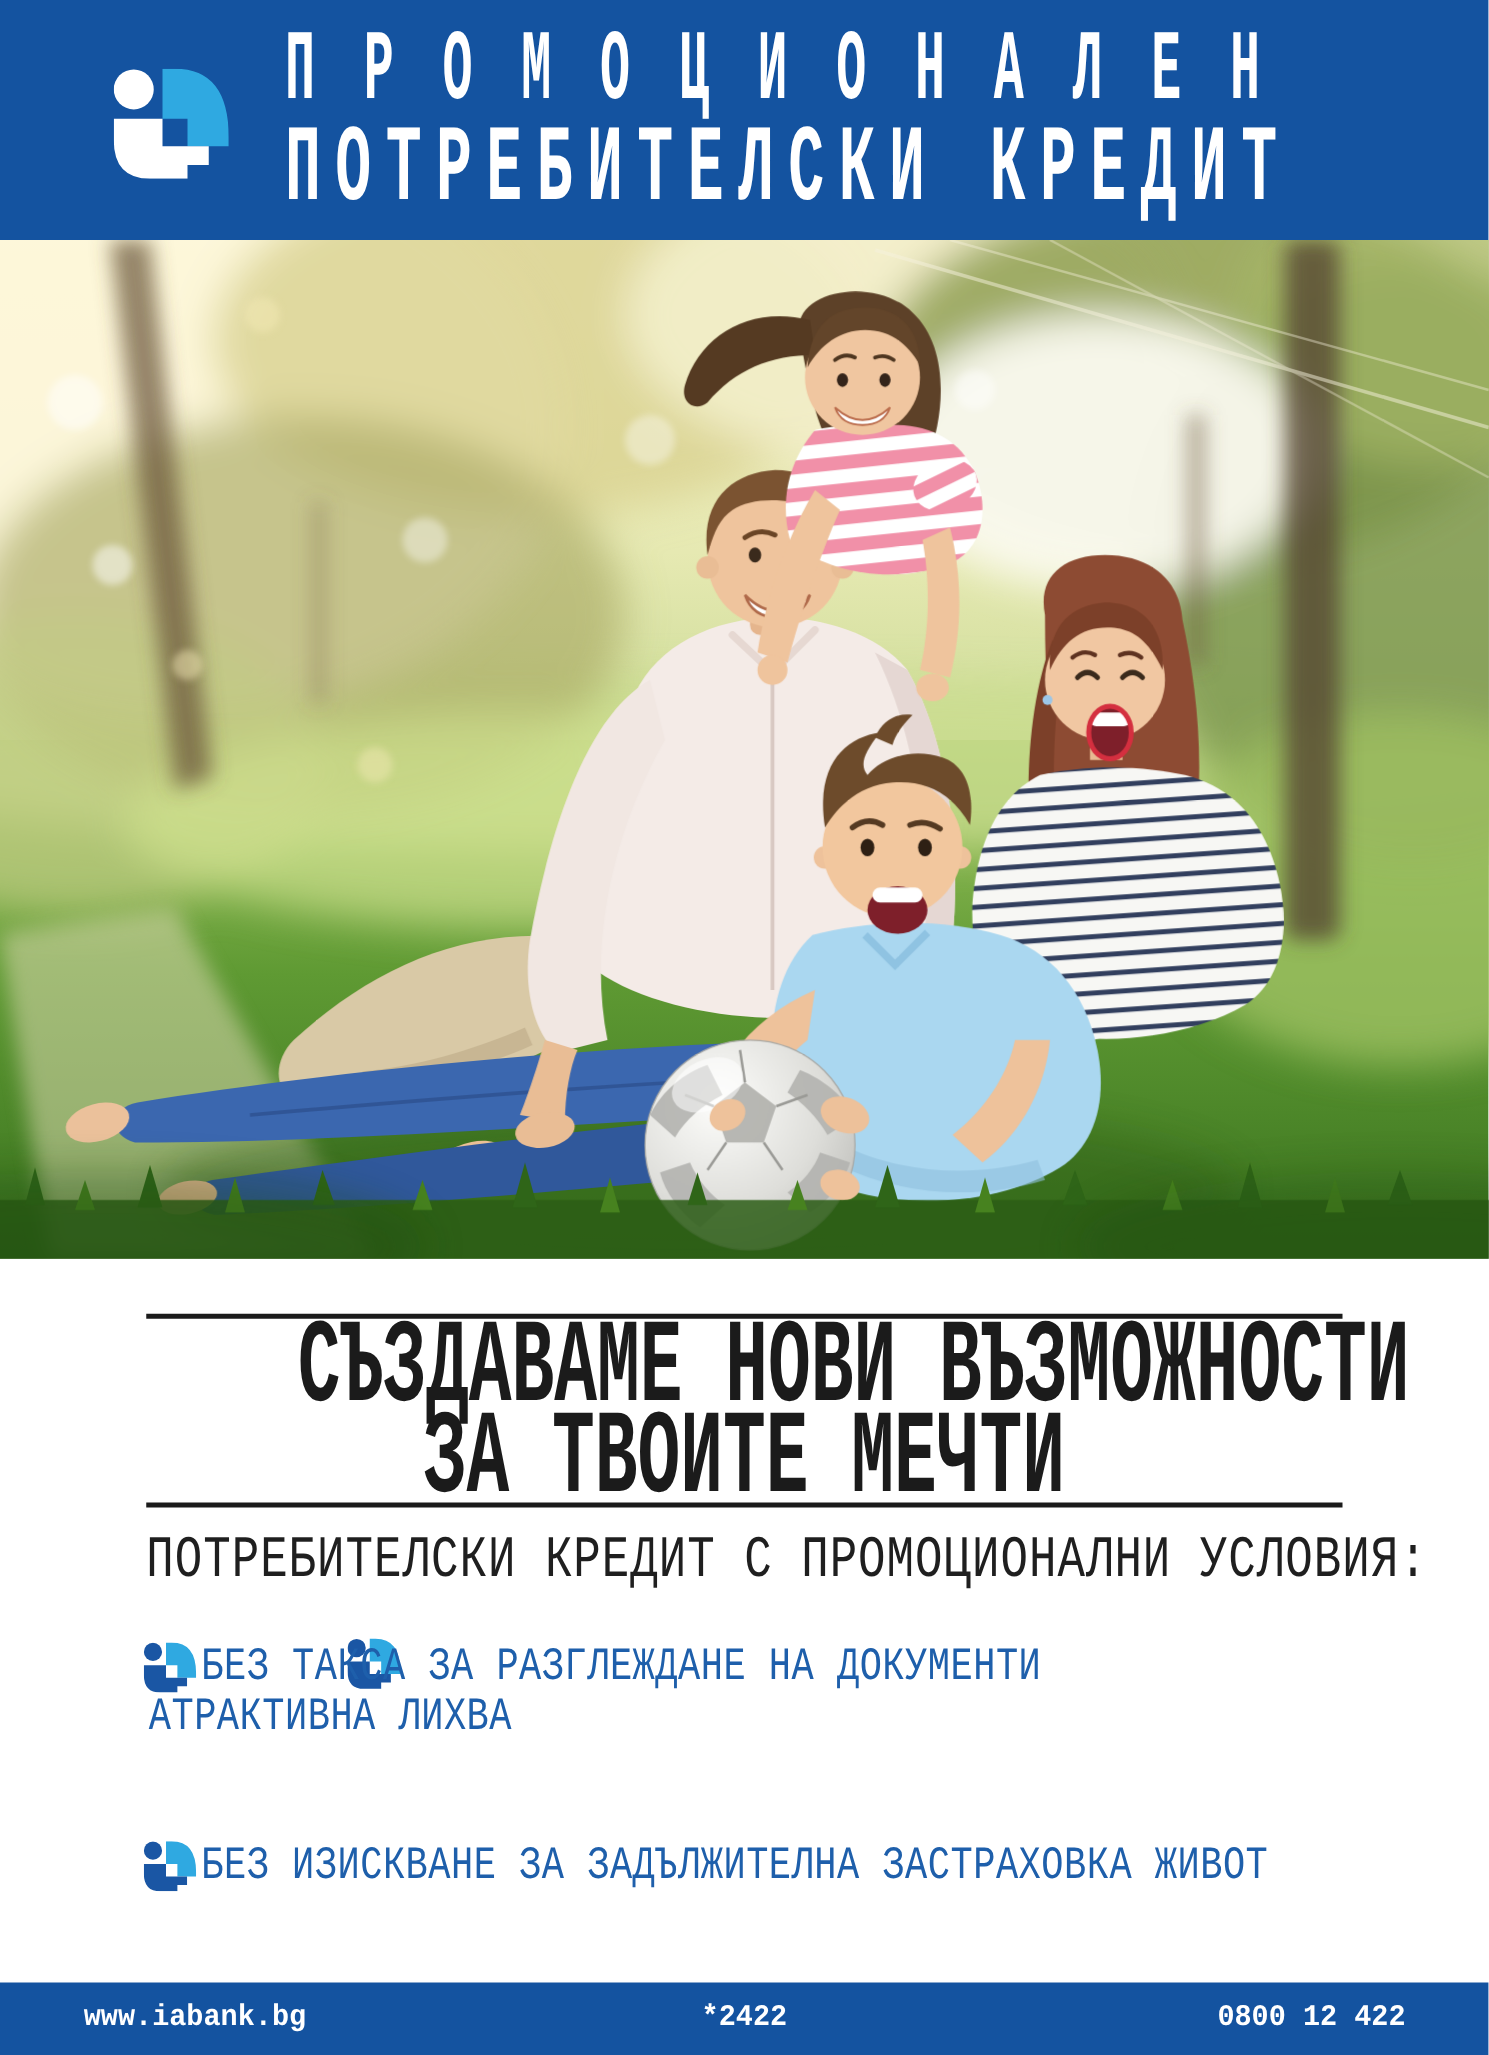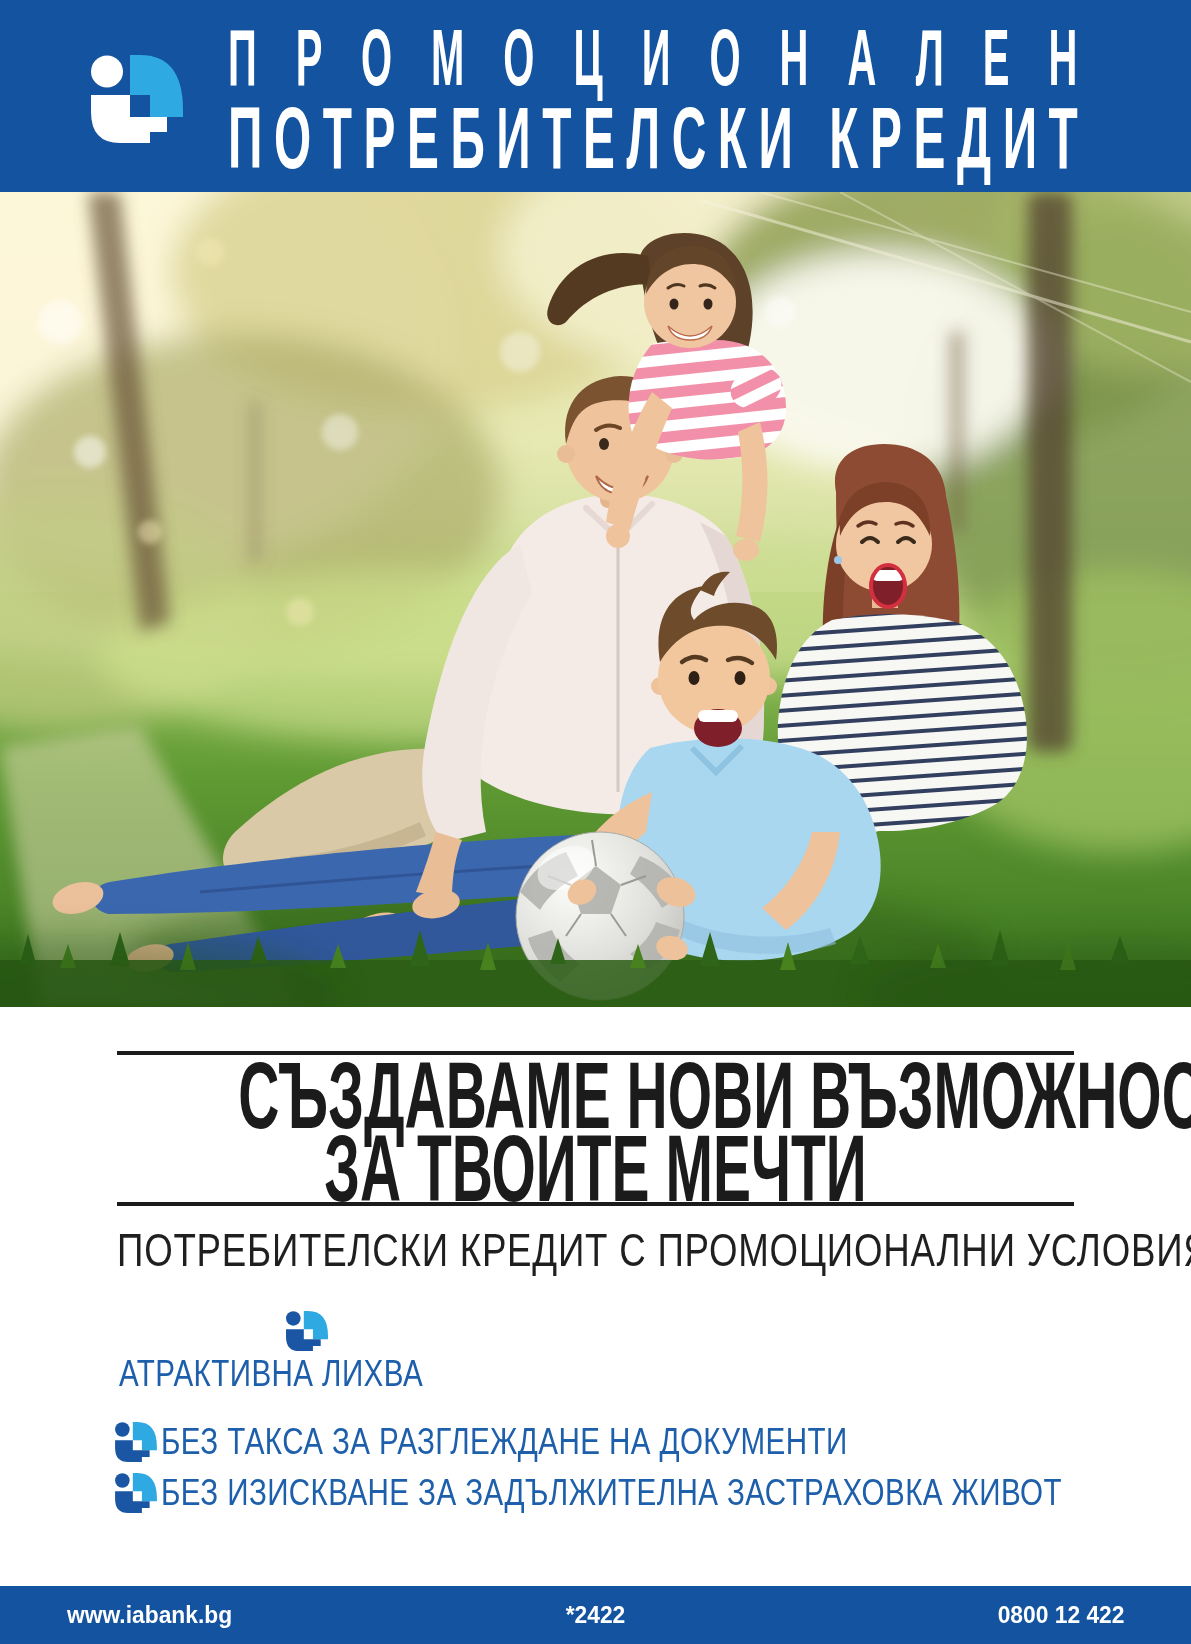--- a/index.html
+++ b/index.html
@@ -1,17 +1,17 @@
 <!DOCTYPE html>
 <html><head>
 <meta charset="utf-8">
 <style>
   html,body{margin:0;padding:0;background:#ffffff;}
   .poster{position:relative;width:1191px;height:1644px;background:#ffffff;overflow:hidden;
-          font-family:Liberation Sans, sans-serif;}
+          font-family:Liberation Mono, monospace;}
   
   .header{position:absolute;left:0;top:0;width:1191px;height:192px;background:#1453A0;}
   .logo{position:absolute;left:91px;top:55px;width:92px;height:88px;}
   .ht{position:absolute;color:#ffffff;font-weight:bold;white-space:nowrap;}
   .ht1{left:228px;top:18px;font-size:80px;line-height:80px;letter-spacing:78px;
        transform:scaleX(.5);transform-origin:left top;}
   .ht2{left:228px;top:94px;font-size:87px;line-height:87px;letter-spacing:21px;
        transform:scaleX(.55);transform-origin:left top;}
   
   .hero{position:absolute;left:0;top:192px;width:1191px;height:815px;}
@@ -19,21 +19,21 @@
   .rule{position:absolute;left:117px;width:957px;height:4px;background:#1b1b1b;}
   .rule1{top:1051px;} .rule2{top:1202px;}
   .h1{position:absolute;left:0;top:0;width:1191px;text-align:center;white-space:nowrap;
       color:#1b1b1b;font-weight:bold;font-size:95px;line-height:95px;
       transform:scaleX(.6);transform-origin:50% 50%;}
   .h1a{top:1048px;} .h1b{top:1121px;}
   .sub{position:absolute;left:117px;top:1226px;color:#1f1f1f;font-weight:400;
        font-size:47px;line-height:47px;white-space:nowrap;letter-spacing:1px;
        transform:scaleX(.78);transform-origin:left top;}
   .bullet{position:absolute;left:115px;height:44px;display:flex;align-items:center;}
-  .b1{top:1310px;flex-direction:column;} .b2{top:1420px;} .b3{top:1471px;}
+  .b1{top:1310px;flex-direction:column;} .b2{top:1312px;} .b3{top:1471px;}
   .bullet svg{width:42px;height:40px;flex:0 0 42px;}
   .blabel{margin-left:4px;color:#1E5FAB;font-weight:400;font-size:37px;line-height:44px;
           white-space:nowrap;letter-spacing:.5px;
           transform:scaleX(.8);transform-origin:left center;}
   
   .footer{position:absolute;left:0;top:1586px;width:1191px;height:70px;background:#1453A0;
           color:#ffffff;font-weight:bold;font-size:24px;line-height:58px;}
   .fleft{position:absolute;left:67px;top:0;transform:scaleX(.95);transform-origin:left center;white-space:nowrap;}
   .fcenter{position:absolute;left:0;top:0;width:100%;text-align:center;
            transform:scaleX(.95);transform-origin:50% 50%;white-space:nowrap;}

